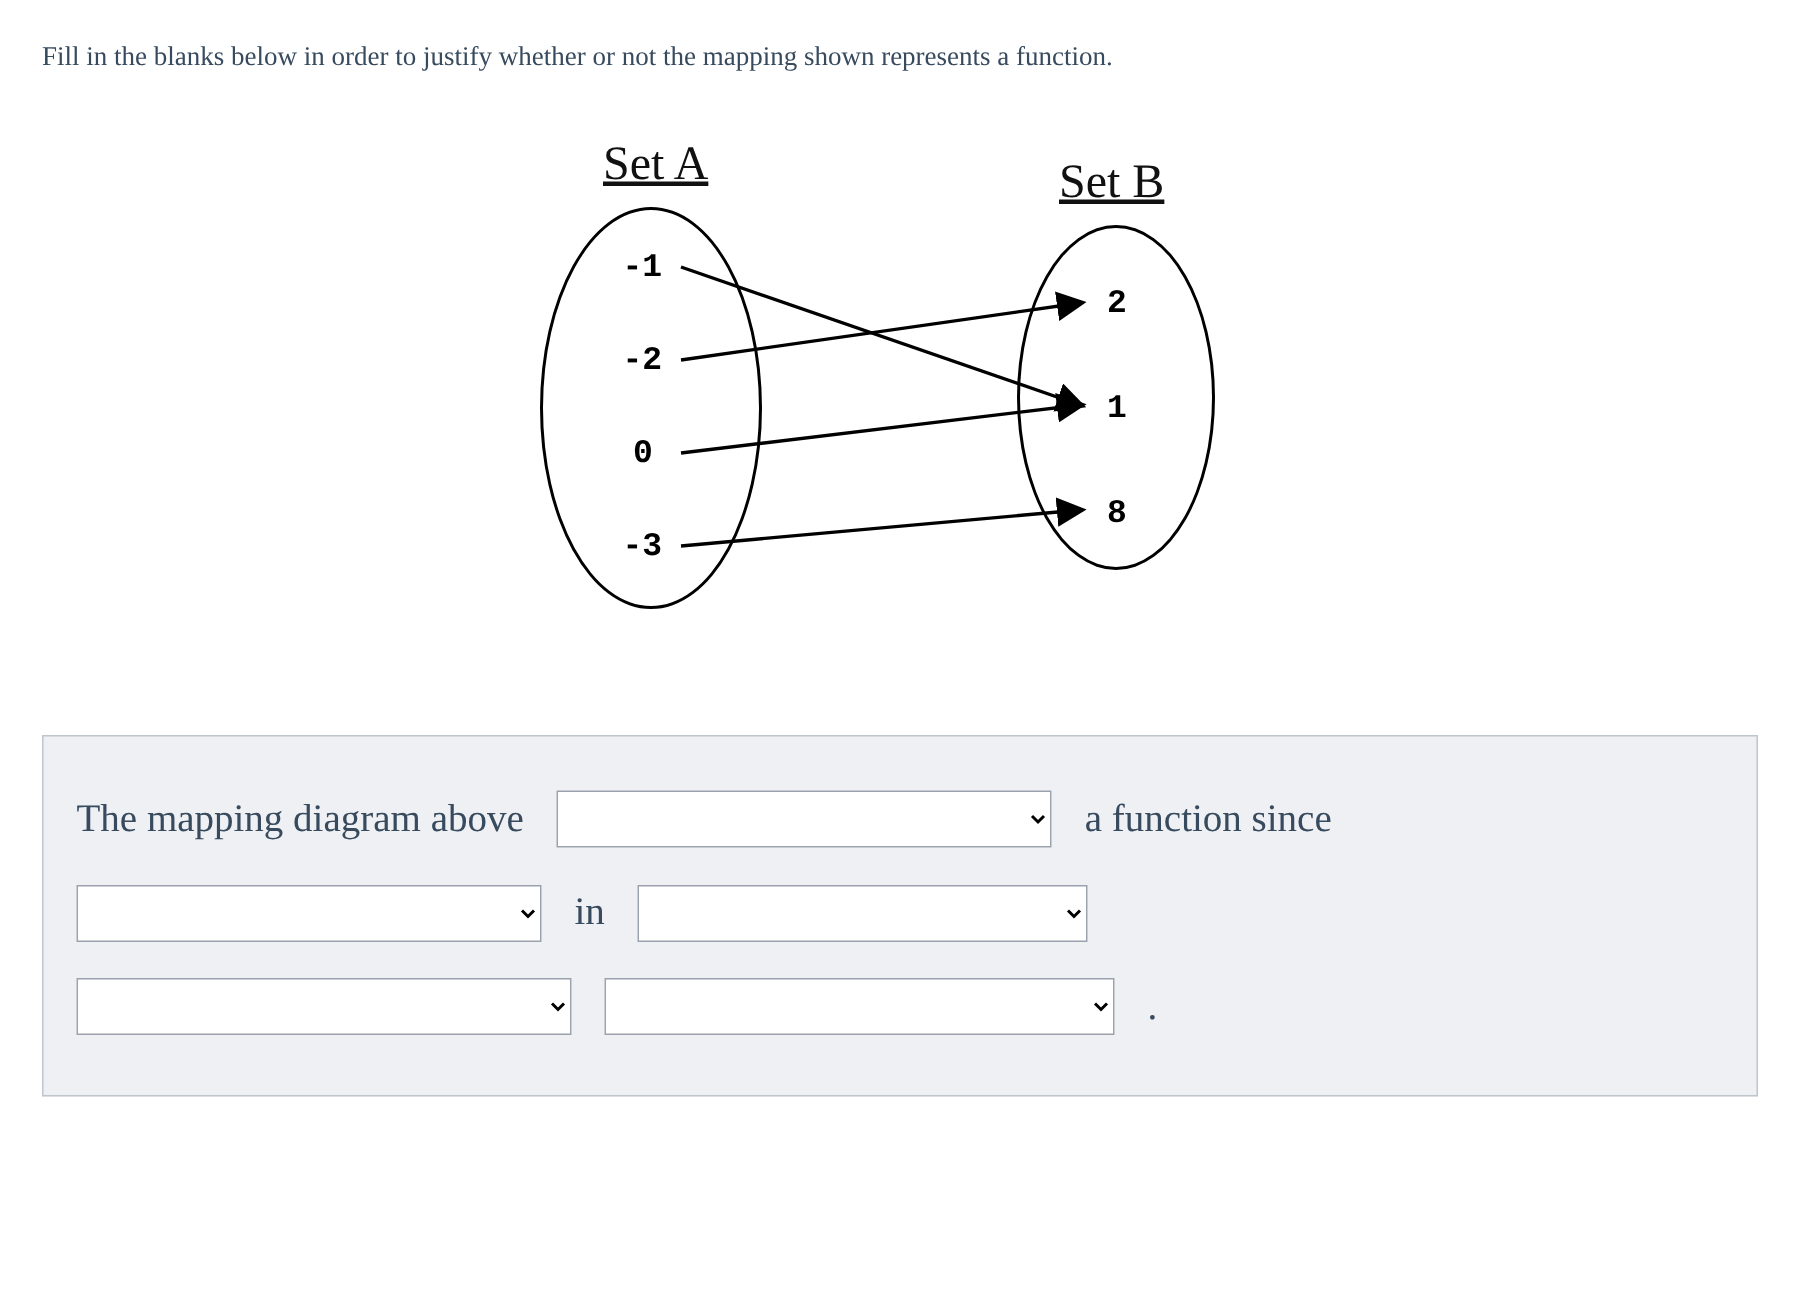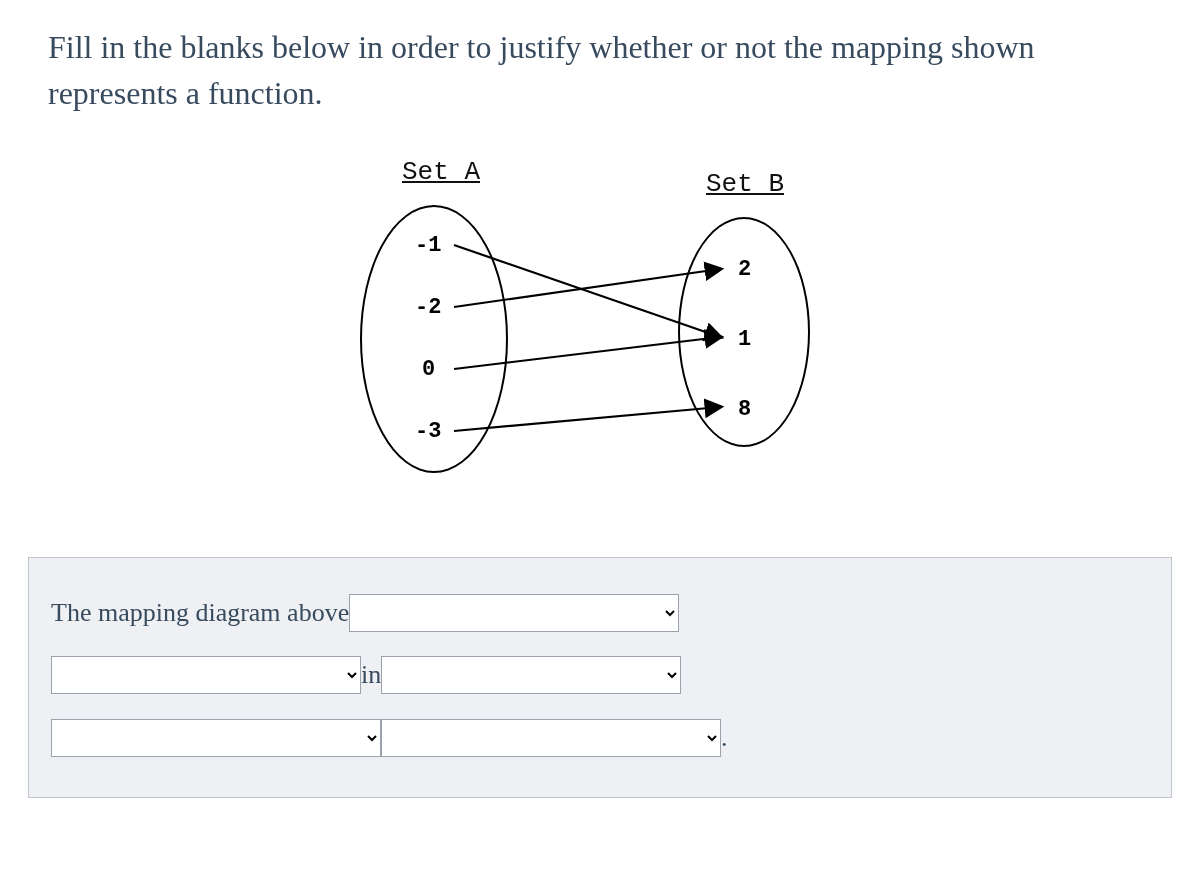--- a/index.html
+++ b/index.html
@@ -4,42 +4,41 @@
 <style>
   * { box-sizing: border-box; }
   body {
     margin: 0;
     padding: 24px 28px;
     font-family: Georgia, 'Times New Roman', serif;
     background: #ffffff;
     color: #374a5e;
   }
   .instructions {
-    font-size: 32px;
+    font-size: 18px;
     line-height: 1.45;
     color: #374a5e;
     margin-bottom: 40px;
-    margin-left: 20px;
   }
   .diagram-wrap {
     display: flex;
     justify-content: center;
     margin-bottom: 60px;
   }
   .diagram {
     position: relative;
     width: 480px;
     height: 340px;
   }
   .set-label {
     position: absolute;
-    font-size: 26px;
+    font-size: 32px;
     color: #111;
     text-decoration: underline;
-    font-family: Liberation Mono, monospace;
+    font-family: Liberation Serif, serif;
   }
   .set-label.a { left: 42px; top: 0; }
   .set-label.b { left: 346px; top: 12px; }
   .oval {
     position: absolute;
     border: 2.5px solid #000;
     border-radius: 50%;
   }
   .oval.a { left: 0; top: 48px; width: 148px; height: 268px; }
   .oval.b { left: 318px; top: 60px; width: 132px; height: 230px; }
@@ -56,21 +55,21 @@
     background: #eef0f3;
     padding: 24px 22px 28px 22px;
     font-size: 26px;
     line-height: 2.4;
     color: #374a5e;
   }
   .answer-box .row {
     display: flex;
     flex-wrap: wrap;
     align-items: center;
-    gap: 8px 0;
+    gap: 8px 22px;
   }
   select.blank {
     font-size: 18px;
     height: 38px;
     border: 1px solid #9aa2ad;
     background: #fff;
     padding: 2px 6px;
     font-family: Arial, sans-serif;
   }
   select.w-lg { width: 330px; }
@@ -119,20 +118,21 @@
       <line x1="94" y1="212" x2="360" y2="180" stroke="#000" stroke-width="2.2" marker-end="url(#ah)"></line>
       <line x1="94" y1="274" x2="360" y2="250" stroke="#000" stroke-width="2.2" marker-end="url(#ah)"></line>
     </svg>
   </div>
 </div>
 
 <div class="answer-box">
   <div class="row">
     <span class="txt">The mapping diagram above</span>
     <select class="blank w-lg"><option></option></select>
+    <span class="txt">a function since</span>
   </div>
   <div class="row">
     <select class="blank w-md"><option></option></select>
     <span class="txt">in</span>
     <select class="blank w-sm"><option></option></select>
   </div>
   <div class="row">
     <select class="blank w-xs"><option></option></select>
     <select class="blank w-xxs"><option></option></select>
     <span class="txt">.</span>

